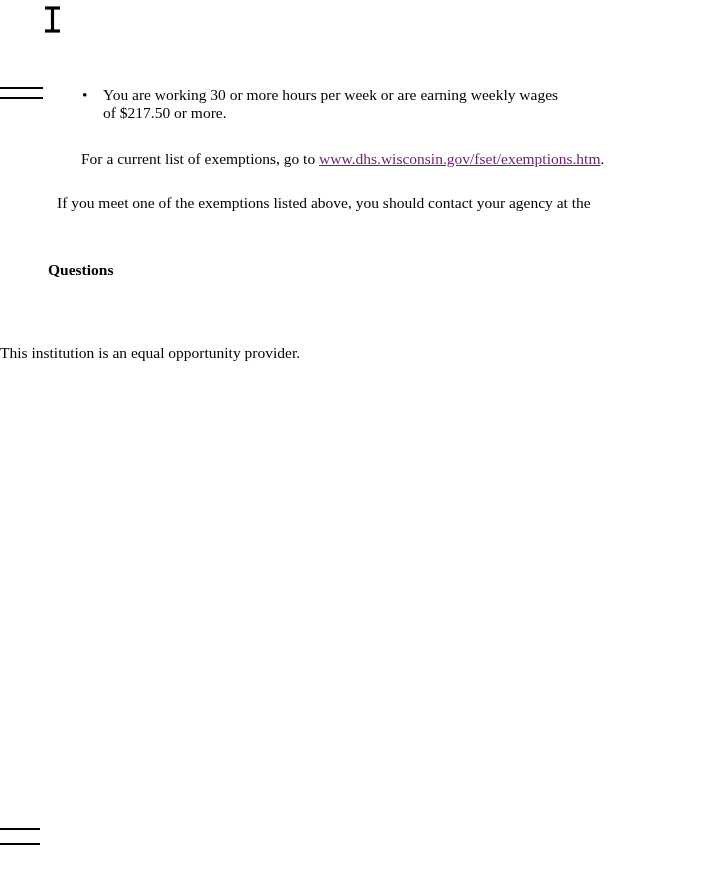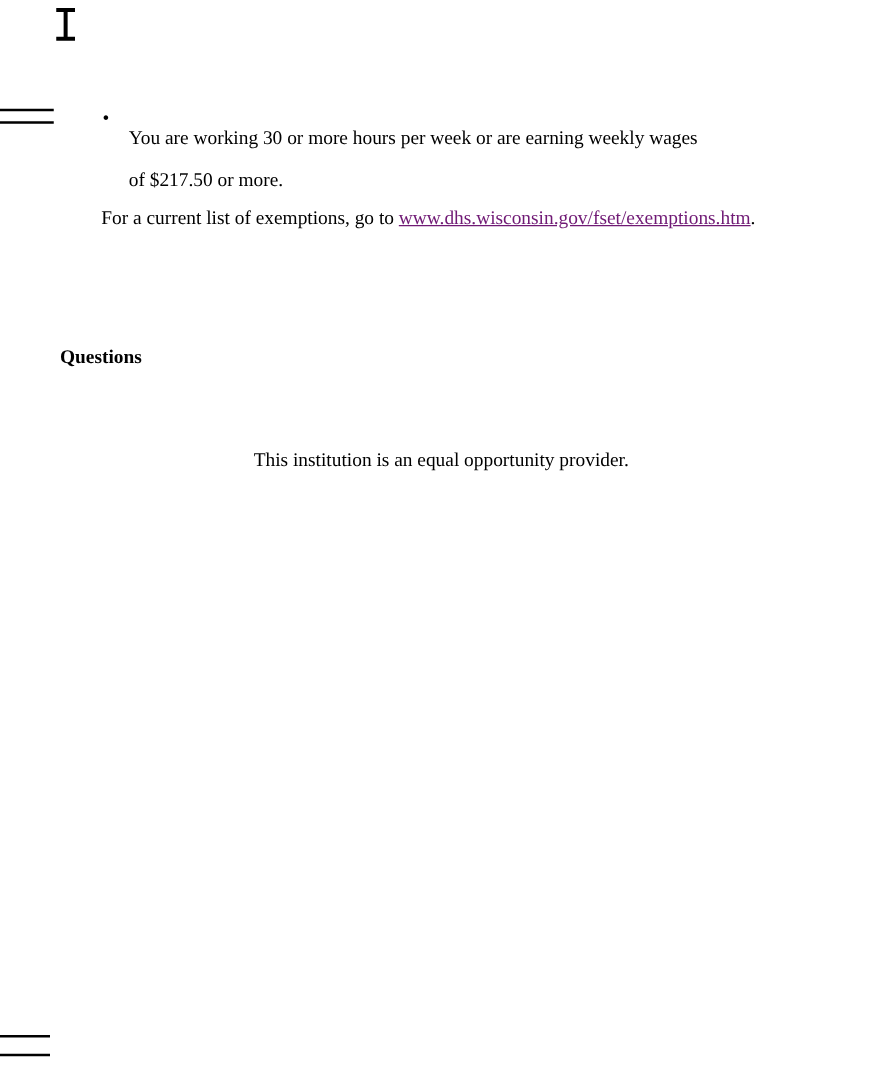--- a/index.html
+++ b/index.html
@@ -14,21 +14,20 @@
   .page {
     position: relative;
     width: 716px;
     height: 871px;
     background: #ffffff;
   }
   .txt {
     font-size: 15.5px;
     line-height: 18px;
     white-space: nowrap;
-    margin-top: 16px;
   }
   .abs { position: absolute; }
 
   
   .cursor-ibeam {
     position: absolute;
     left: 43px;
     top: 6px;
     width: 19px;
     height: 27px;
@@ -72,21 +71,21 @@
     left: 48px;
     top: 261px;
     font-weight: bold;
   }
   .para-questions { left: 65px; top: 294px; }
 
   .footer-line {
     left: 0;
     top: 344px;
     width: 706px;
-    text-align: center;
+    text-align: left;
   }
 </style>
 </head>
 <body>
 
 <div class="page">
 
   <svg class="cursor-ibeam" viewBox="0 0 19 27" xmlns="http://www.w3.org/2000/svg">
     <line x1="2" y1="2" x2="17" y2="2" stroke="#000" stroke-width="3.2"></line>
     <line x1="9.5" y1="2" x2="9.5" y2="25" stroke="#000" stroke-width="3.2"></line>
@@ -104,20 +103,21 @@
       <div class="txt">You are working 30 or more hours per week or are earning weekly wages</div>
       <div class="txt">of $217.50 or more.</div>
     </span>
   </div>
 
   <div class="abs txt link-line">
     <span>For a current list of exemptions, go to </span><a class="doc-link">www.dhs.wisconsin.gov/fset/exemptions.htm</a><span>.</span>
   </div>
 
   <div class="abs para-exemptions">
+    <div class="txt">If you meet one of the exemptions listed above, you should contact your agency at the</div>
   </div>
 
   <div class="abs txt heading-questions">Questions</div>
 
   <div class="abs para-questions">
   </div>
 
   <div class="abs txt footer-line">This institution is an equal opportunity provider.</div>
 
 </div>

